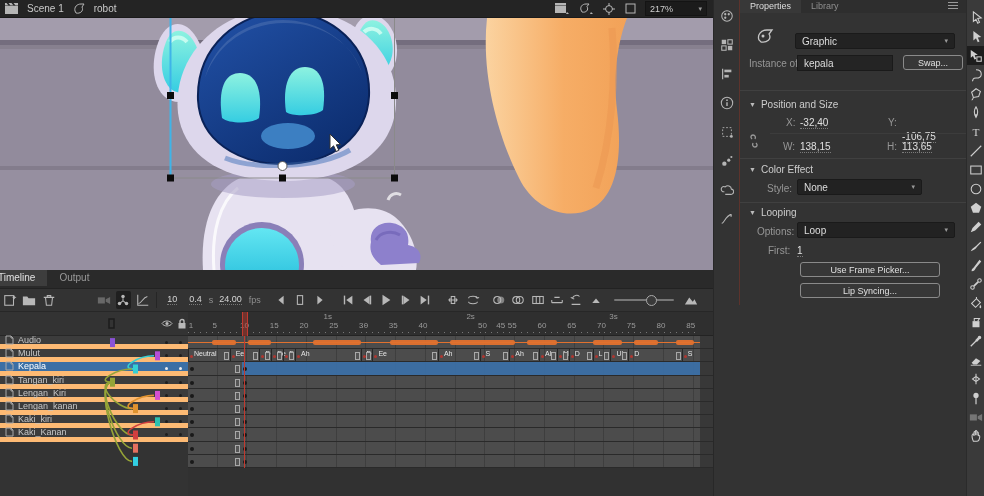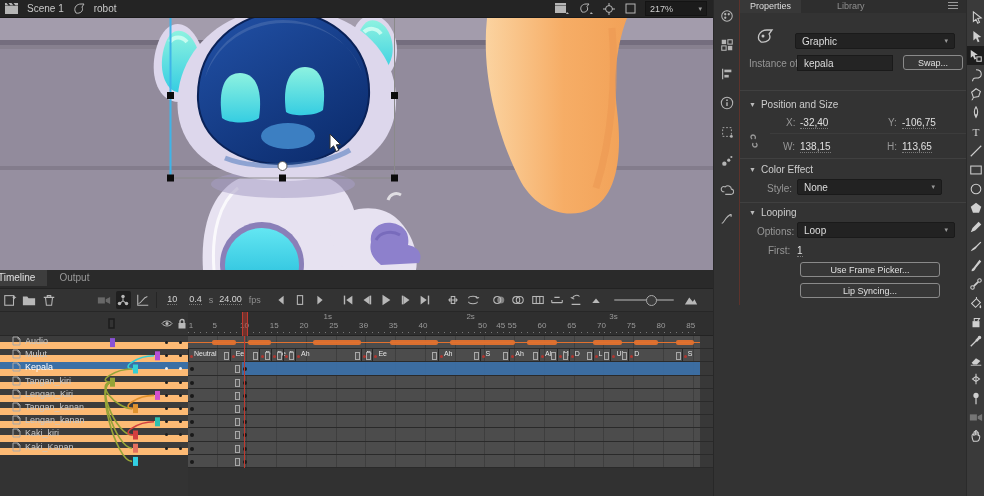--- a/index.html
+++ b/index.html
@@ -23,21 +23,21 @@
   .tb-ic{display:flex;align-items:center;justify-content:center;width:18px;height:18px;margin:0 2px;color:#b8b8b8;}
   .tb-ic.active{background:#1f1f1f;border-radius:2px;}
   .tb-ic.dim{opacity:.4;}
   .tb-num{color:#d5d5d5;margin:0 6px;border-bottom:1px dotted #777;}
   .tb-unit{color:#8f8f8f;margin-left:1px;border-bottom:none;}
   .vdiv{width:1px;height:16px;background:#262626;margin:0 4px;}
   .slider{width:70px;height:2px;background:#777;border-radius:1px;position:relative;margin:0 8px;}
   .slider .knob{position:absolute;left:32px;top:-4px;width:9px;height:9px;border:1px solid #aaa;border-radius:50%;background:#3a3a3a;}
   .tl-left{position:absolute;left:0;top:42px;width:188px;height:184px;background:#333;}
   .tl-left-head{position:absolute;left:0;top:0;width:188px;height:24px;border-bottom:1px solid #272727;box-sizing:border-box;}
-  .lrow{position:relative;height:13.2px;box-sizing:border-box;border-bottom:7px solid #fdba74;display:flex;align-items:flex-start;padding-left:12px;background:#3c3c3c;}
+  .lrow{position:relative;height:13.2px;box-sizing:border-box;border-bottom:5px solid #fdba74;display:flex;align-items:center;padding-left:5px;background:#3c3c3c;}
   .lrow .nm{font-size:9px;color:#c6c6c6;margin-left:4px;white-space:nowrap;}
   .lrow.sel{background:var(--sel);}
   .lrow.sel .nm{color:#fff;}
   .ldot{position:absolute;width:3px;height:3px;border-radius:50%;background:#1e1e1e;top:5px;}
   .lrow.sel .ldot{background:#eee;}
   .tl-frames{position:absolute;left:188px;top:42px;width:525px;height:184px;background:#313131;overflow:hidden;}
   .ruler{position:absolute;left:0;top:0;width:100%;height:24px;background:#2f2f2f;border-bottom:1px solid #232323;box-sizing:border-box;font-size:8px;color:#9a9a9a;}
   .rnum{position:absolute;top:9px;width:16px;text-align:center;}
   .rsec{position:absolute;top:0px;width:16px;text-align:center;color:#9a9a9a;}
   .rticks{position:absolute;left:0;top:20px;width:512px;height:1px;background-image:repeating-linear-gradient(90deg,#777 0 1px,transparent 1px 5.95px);}
@@ -56,21 +56,21 @@
   
   .dock{position:absolute;left:713px;top:0;width:27px;height:496px;background:#333;border-left:1px solid #282828;box-sizing:border-box;display:flex;flex-direction:column;align-items:center;padding-top:6px;}
   .dock .dk{width:20px;height:20px;margin-bottom:9px;display:flex;align-items:center;justify-content:center;color:#b5b5b5;}
   .dock-edge{position:absolute;left:739px;top:0;width:1px;height:305px;background:#5d332c;z-index:7;}
   .tools{position:absolute;left:966px;top:0;width:18px;height:496px;background:#3a3a3a;border-left:1px solid #2b2b2b;box-sizing:border-box;display:flex;flex-direction:column;align-items:center;padding-top:8px;}
   .tools .tk{width:18px;height:19px;display:flex;align-items:center;justify-content:center;color:#cfcfcf;}
   .tools .tk.active{background:#1d1d1d;}
   .tools .tk.dim{opacity:.4;}
   
   .props{position:absolute;left:740px;top:0;width:226px;height:496px;background:#333;font-size:10px;color:#c9c9c9;}
-  .p-tabs{position:absolute;left:0;top:0;width:100%;height:13px;background:#2e2e2e;display:flex;font-size:9px;overflow:hidden;gap:26px;}
+  .p-tabs{position:absolute;left:0;top:0;width:100%;height:13px;background:#2e2e2e;display:flex;font-size:9px;overflow:hidden;}
   .p-tab{padding:1px 10px;color:#dedede;background:#383838;}
   .p-tab.inactive{color:#8f8f8f;background:transparent;}
   .p-label{color:#969696;}
   .p-val{color:#e0e0e0;border-bottom:1px dotted #7a7a7a;}
   .p-drop{background:#222;border:1px solid #1a1a1a;border-radius:2px;height:16px;display:flex;align-items:center;justify-content:space-between;padding:0 6px;color:#ddd;box-sizing:border-box;}
   .p-input{background:#242424;border:1px solid #1a1a1a;height:16px;display:flex;align-items:center;padding:0 6px;color:#ddd;box-sizing:border-box;}
   .p-btn{border:1px solid #8a8a8a;border-radius:3px;height:15px;display:flex;align-items:center;justify-content:center;color:#e0e0e0;font-size:9px;background:#373737;box-sizing:border-box;}
   .p-sec{color:#cdcdcd;font-size:10px;display:flex;align-items:center;gap:5px;}
   .p-sec .tri{font-size:7px;color:#bbb;}
   .hline{position:absolute;left:0;width:226px;height:1px;background:#404040;}
@@ -422,30 +422,20 @@
             <span class="ldot" style="left:165px"></span>
             <span class="ldot" style="left:179px"></span>
           </div>
           <div class="lrow">
             <span>
               <svg width="9" height="10" viewBox="0 0 9 10">
                 <path fill="none" stroke="#a8a8a8" d="M1,1 h5 l2,2 v6 H1 Z M6,1 v2 h2"></path>
               </svg>
             </span>
             <span class="nm">Lengan_Kiri</span>
-            <span class="ldot" style="left:165px"></span>
-            <span class="ldot" style="left:179px"></span>
-          </div>
-          <div class="lrow">
-            <span>
-              <svg width="9" height="10" viewBox="0 0 9 10">
-                <path fill="none" stroke="#a8a8a8" d="M1,1 h5 l2,2 v6 H1 Z M6,1 v2 h2"></path>
-              </svg>
-            </span>
-            <span class="nm">Tangan_kanan</span>
             <span class="ldot" style="left:165px"></span>
             <span class="ldot" style="left:179px"></span>
           </div>
           <div class="lrow">
             <span>
               <svg width="9" height="10" viewBox="0 0 9 10">
                 <path fill="none" stroke="#a8a8a8" d="M1,1 h5 l2,2 v6 H1 Z M6,1 v2 h2"></path>
               </svg>
             </span>
             <span class="nm">Lengan_kanan</span>
@@ -770,39 +760,39 @@
     </div>
 
     <div class="hline" style="top:90px"></div>
     <div class="p-sec abs" style="left:9px;top:99px">
       <span class="tri">▼</span>
       <span>Position and Size</span>
     </div>
     <span class="p-label abs" style="left:46px;top:117px">X:</span>
     <span class="p-val abs" style="left:60px;top:117px">-32,40</span>
     <span class="p-label abs" style="left:148px;top:117px">Y:</span>
-    <span class="p-val abs" style="left:162px;top:117px">-106,75</span>
+    <span class="p-val abs" style="left:162px;top:131px">-106,75</span>
     <div class="hline" style="top:133px;left:30px;width:196px;background:#3c3c3c"></div>
     <span class="abs" style="left:7px;top:134px">
       <svg width="14" height="14" viewBox="0 0 14 14">
           <path fill="none" stroke="#9a9a9a" stroke-width="1.3" d="M5,5 C3,3 4,1 6,1 C8,1 9,3 8,5 M9,9 C11,11 10,13 8,13 C6,13 5,11 6,9"></path>
         </svg>
     </span>
     <span class="p-label abs" style="left:43px;top:141px">W:</span>
     <span class="p-val abs" style="left:60px;top:141px">138,15</span>
     <span class="p-label abs" style="left:147px;top:141px">H:</span>
     <span class="p-val abs" style="left:162px;top:141px">113,65</span>
 
     <div class="hline" style="top:158px"></div>
     <div class="p-sec abs" style="left:9px;top:164px">
       <span class="tri">▼</span>
       <span>Color Effect</span>
     </div>
     <span class="p-label abs" style="left:27px;top:183px">Style:</span>
-    <div class="p-drop abs" style="left:57px;top:179px;width:145px">
+    <div class="p-drop abs" style="left:57px;top:179px;width:125px">
       <span>None</span>
         <span class="chev">▾</span>
     </div>
 
     <div class="hline" style="top:202px"></div>
     <div class="p-sec abs" style="left:9px;top:207px">
       <span class="tri">▼</span>
       <span>Looping</span>
     </div>
     <span class="p-label abs" style="left:17px;top:226px">Options:</span>

